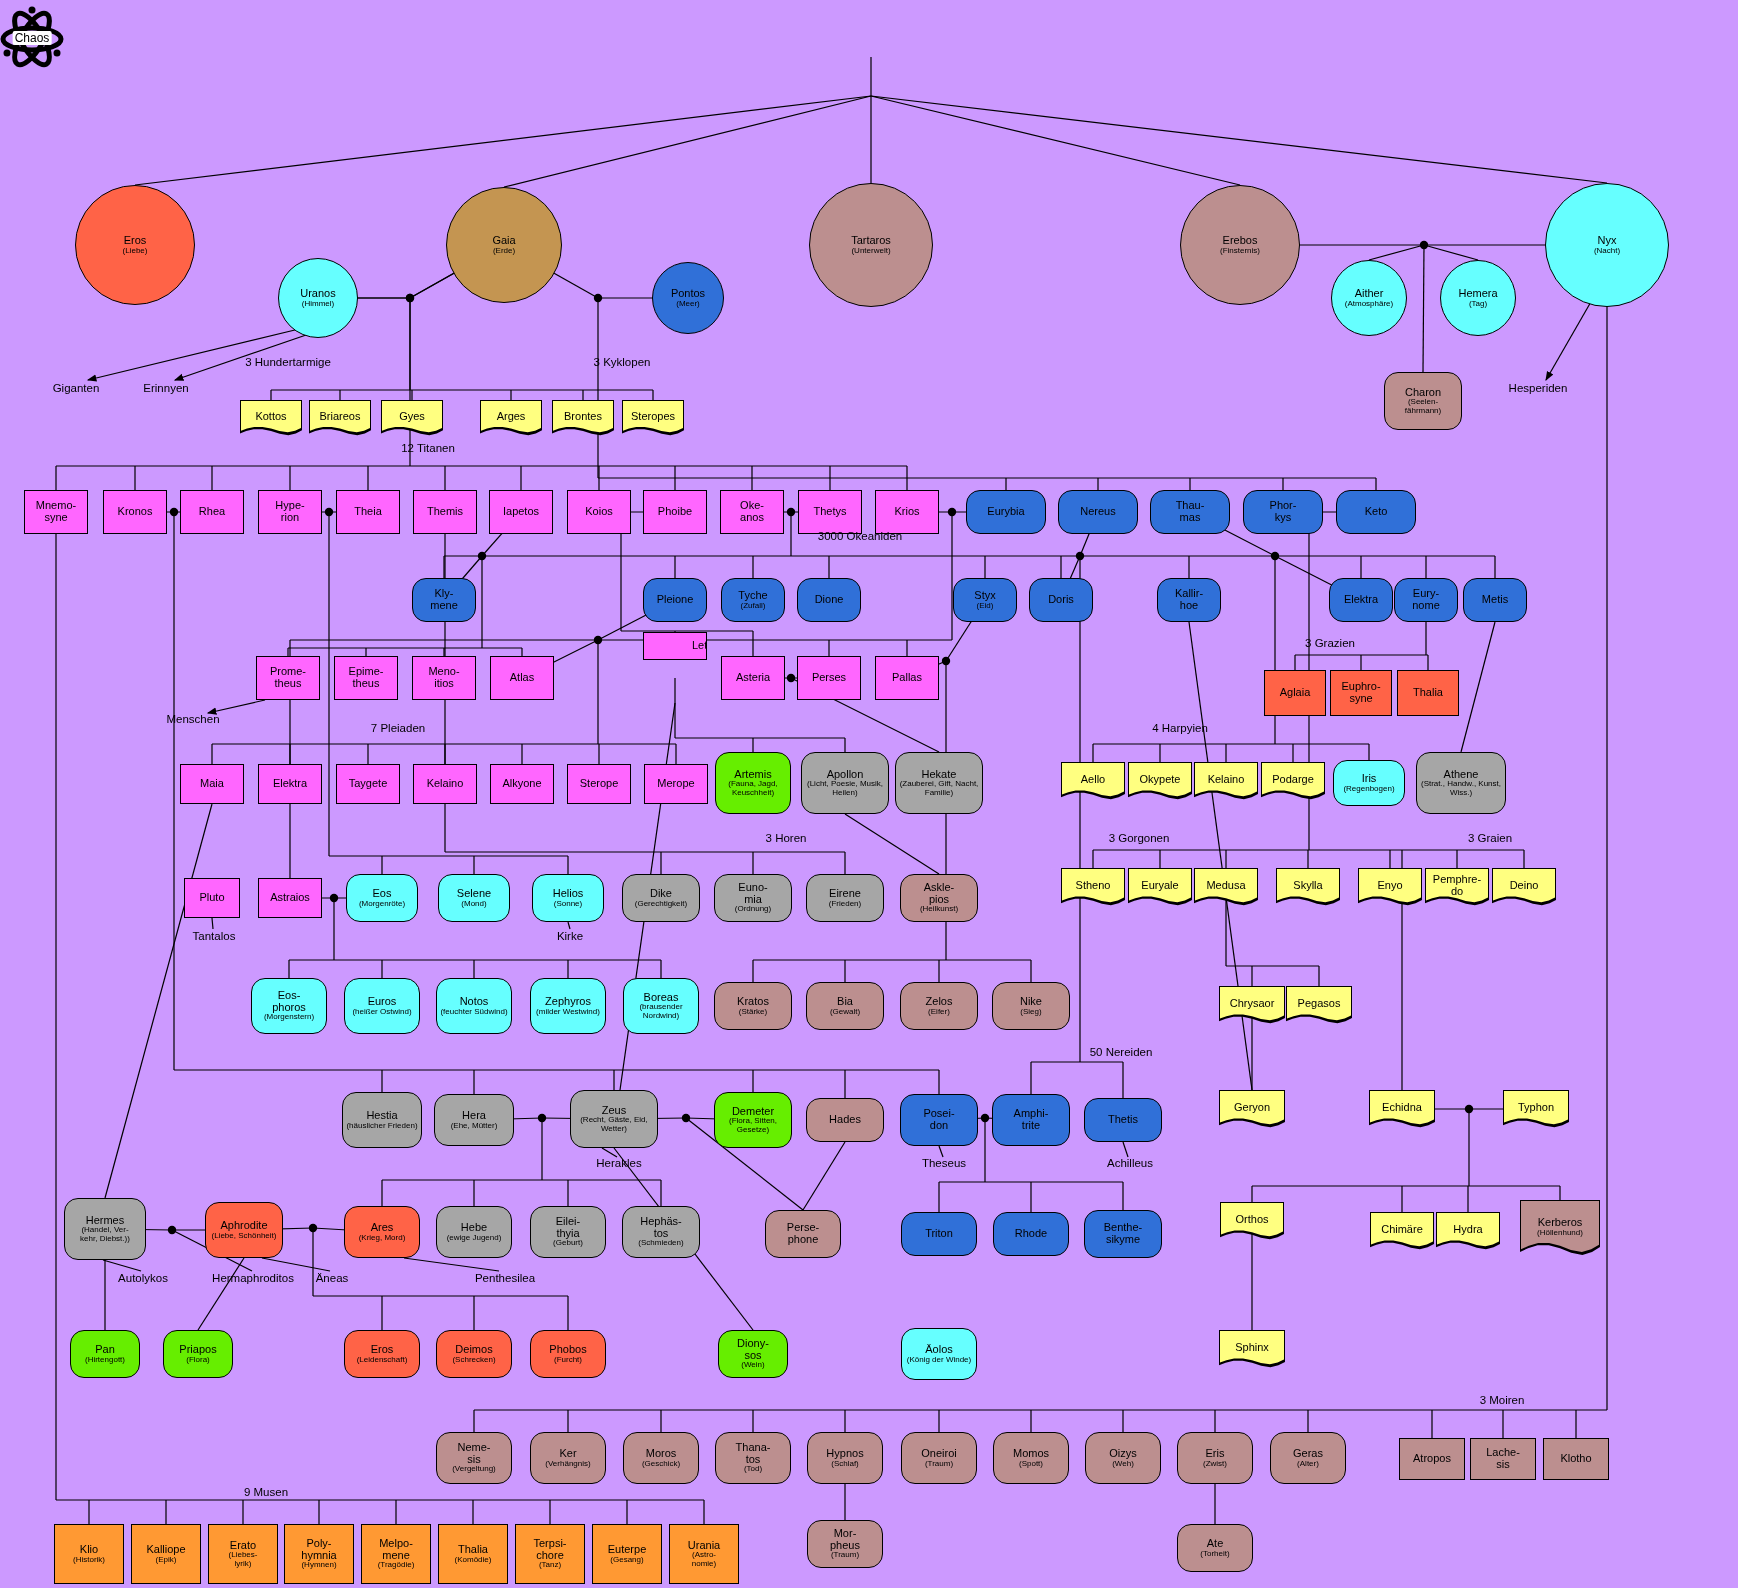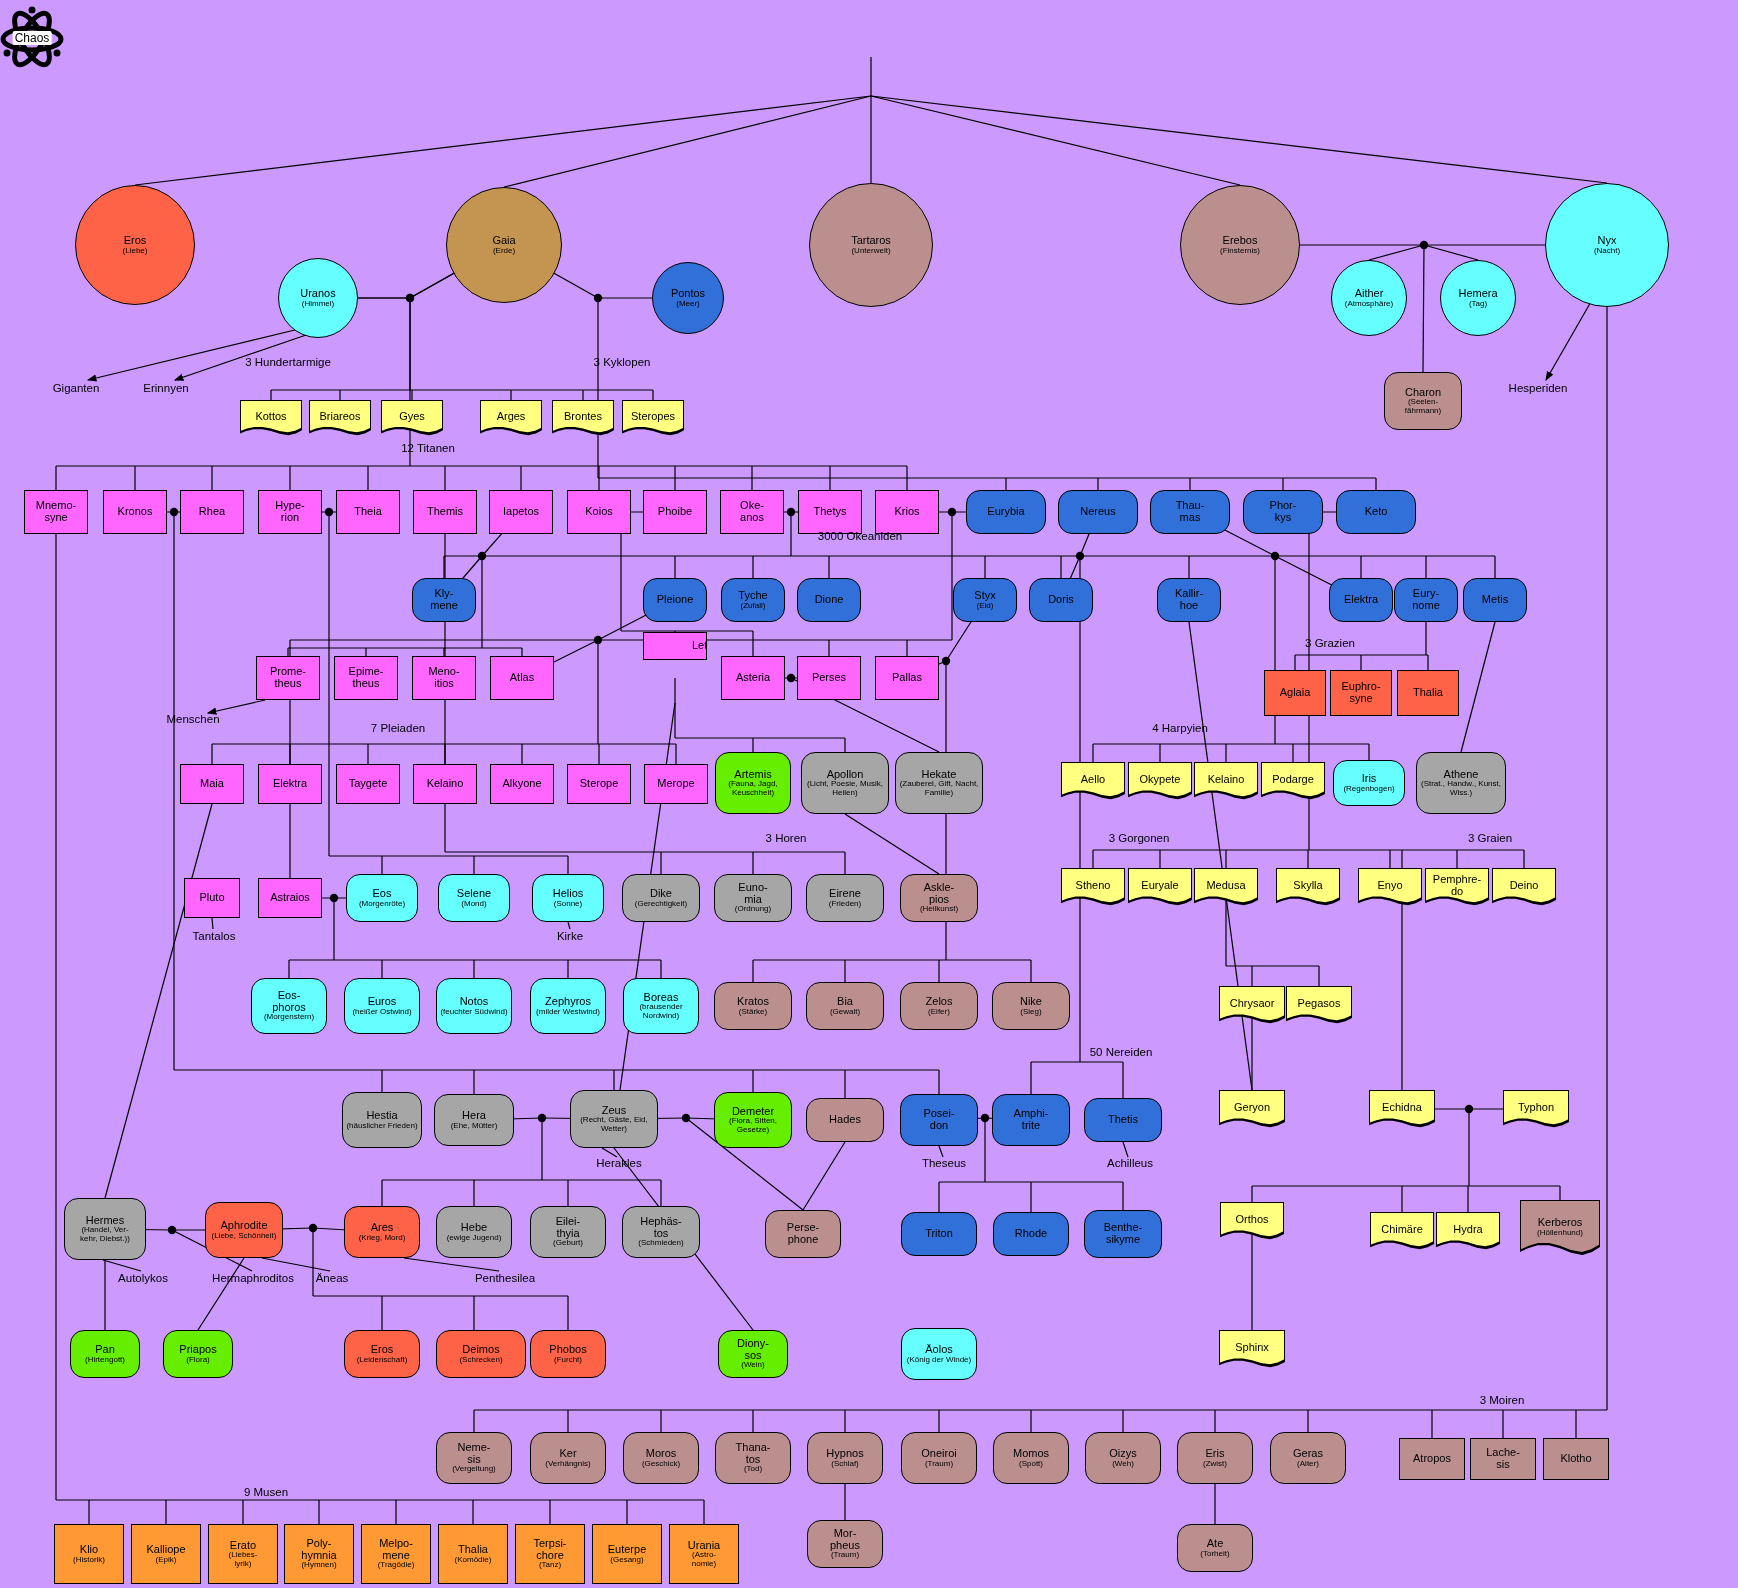--- a/index.html
+++ b/index.html
@@ -860,21 +860,21 @@
       <span class="sub">(Hirtengott)</span>
     </div>
     <div class="node round" style="left: 163px; top: 1330px; width: 70px; height: 48px; background: rgb(102, 238, 0);">
       <span class="lbl">Priapos</span>
       <span class="sub">(Flora)</span>
     </div>
     <div class="node round" style="left: 344px; top: 1330px; width: 76px; height: 48px; background: rgb(255, 99, 71);">
       <span class="lbl">Eros</span>
       <span class="sub">(Leidenschaft)</span>
     </div>
-    <div class="node round" style="left: 436px; top: 1330px; width: 90px; height: 48px; background: rgb(255, 99, 71); align-items: flex-end;">
+    <div class="node round" style="left: 436px; top: 1330px; width: 76px; height: 48px; background: rgb(255, 99, 71); align-items: flex-end;">
       <span class="lbl">Deimos</span>
       <span class="sub">(Schrecken)</span>
     </div>
     <div class="node round" style="left: 530px; top: 1330px; width: 76px; height: 48px; background: rgb(255, 99, 71);">
       <span class="lbl">Phobos</span>
       <span class="sub">(Furcht)</span>
     </div>
     <div class="node round" style="left: 718px; top: 1330px; width: 70px; height: 48px; background: rgb(102, 238, 0);">
       <span class="lbl">Diony-
 sos</span>

